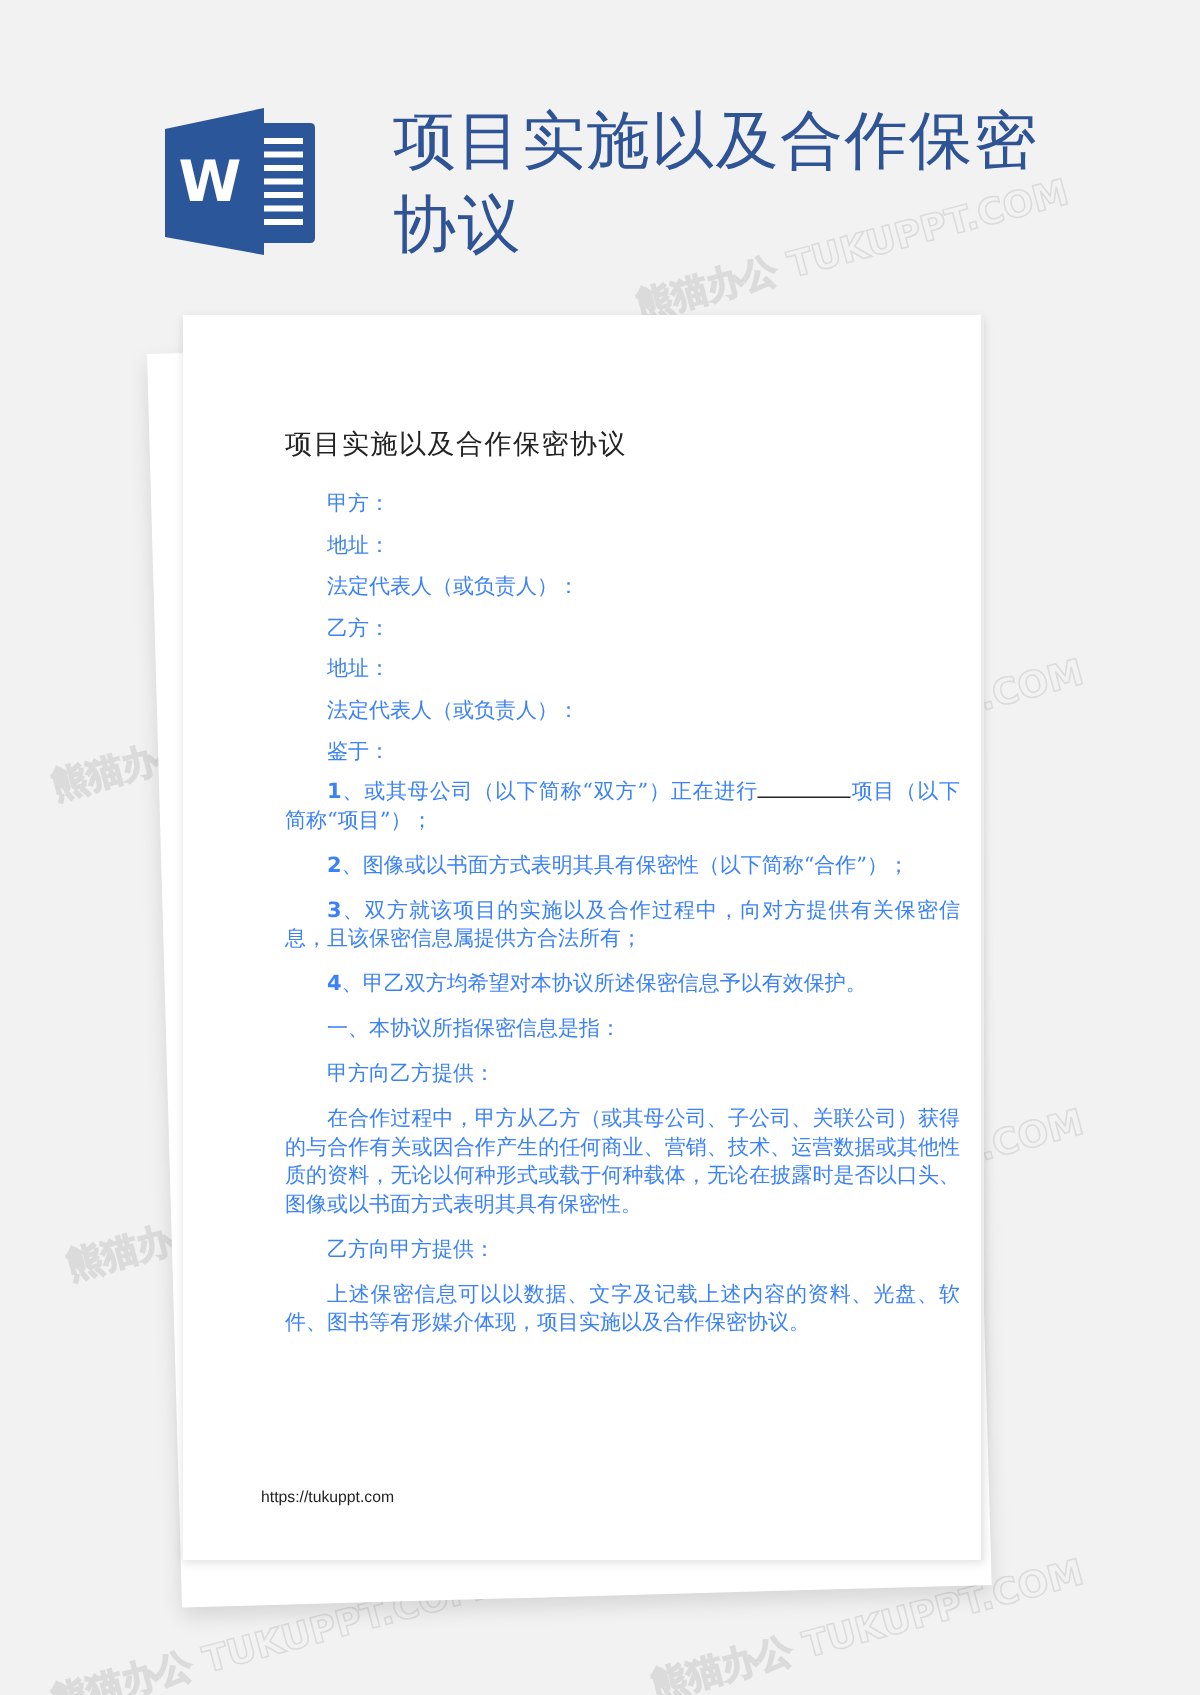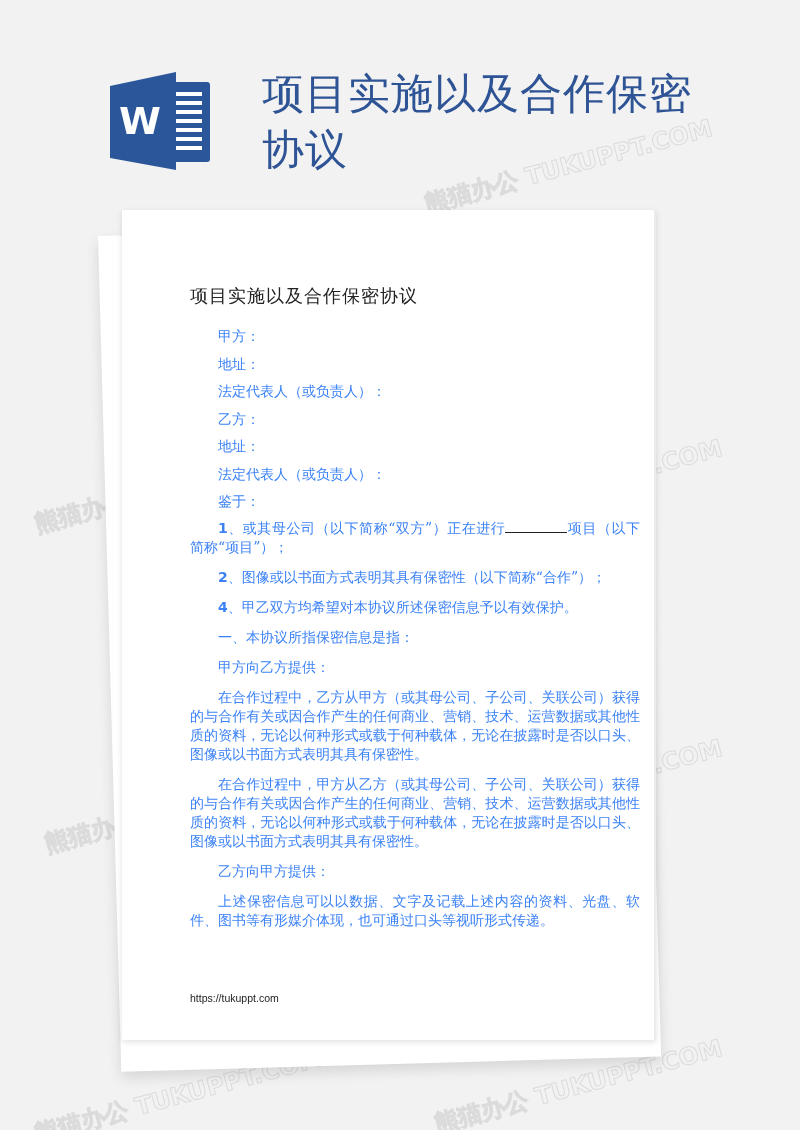--- a/index.html
+++ b/index.html
@@ -33,21 +33,21 @@
     }
     .doc-title {
       position: absolute; left: 68px; top: 74px; font-size: 18px; color: #222; letter-spacing: 1px;
     }
     .content { position: absolute; left: 68px; top: 116px; width: 450px; font-size: 14px; color: #3b82f6; }
     .line { height: 27.5px; line-height: 20px; padding-left: 28px; }
     .para { text-indent: 28px; line-height: 19px; margin: 0 0 11px 0; text-align: justify; }
     .para .num { font-family: "DejaVu Sans", sans-serif; font-weight: bold; }
     .blank { display: inline-block; width: 62px; border-bottom: 1.5px solid #222; height: 12px; vertical-align: baseline; }
     .footer-url {
-      position: absolute; left: 68px; top: 782px;
+      position: absolute; left: 52px; top: 782px;
       font-family: "Liberation Sans", "DejaVu Sans", sans-serif; font-size: 10.5px; color: #222;
     }
   </style>
 </head>
 <body>
 
 <div class="header">
   <svg class="word-icon" viewBox="0 0 104 98">
     <rect x="42" y="10" width="58" height="80" rx="3" fill="#2b579a"></rect>
     <g fill="#ffffff">
@@ -87,24 +87,26 @@
     <div class="line">法定代表人（或负责人）：</div>
     <div class="line">鉴于：</div>
 
     <p class="para">
       <span class="num">1</span><span>、或其母公司（以下简称“双方”）正在进行</span><span class="blank"></span><span>项目（以下简称“项目”）；</span>
     </p>
     <p class="para">
       <span class="num">2</span><span>、图像或以书面方式表明其具有保密性（以下简称“合作”）；</span>
     </p>
     <p class="para">
+      <span class="num">3</span><span>、双方就该项目的实施以及合作过程中，向对方提供有关保密信息，且该保密信息属提供方合法所有；</span>
+    </p>
+    <p class="para">
       <span class="num">4</span><span>、甲乙双方均希望对本协议所述保密信息予以有效保护。</span>
     </p>
     <p class="para">一、本协议所指保密信息是指：</p>
     <p class="para">甲方向乙方提供：</p>
-    <p class="para">在合作过程中，乙方从甲方（或其母公司、子公司、关联公司）获得的与合作有关或因合作产生的任何商业、营销、技术、运营数据或其他性质的资料，无论以何种形式或载于何种载体，无论在披露时是否以口头、图像或以书面方式表明其具有保密性。</p>
     <p class="para">在合作过程中，甲方从乙方（或其母公司、子公司、关联公司）获得的与合作有关或因合作产生的任何商业、营销、技术、运营数据或其他性质的资料，无论以何种形式或载于何种载体，无论在披露时是否以口头、图像或以书面方式表明其具有保密性。</p>
     <p class="para">乙方向甲方提供：</p>
-    <p class="para">上述保密信息可以以数据、文字及记载上述内容的资料、光盘、软件、图书等有形媒介体现，也可通过口头等视听形式传递。</p>
+    <p class="para">上述保密信息可以以数据、文字及记载上述内容的资料、光盘、软件、图书等有形媒介体现，项目实施以及合作保密协议。</p>
   </div>
 
   <div class="footer-url">https://tukuppt.com</div>
 </div>
 
 </body></html>

